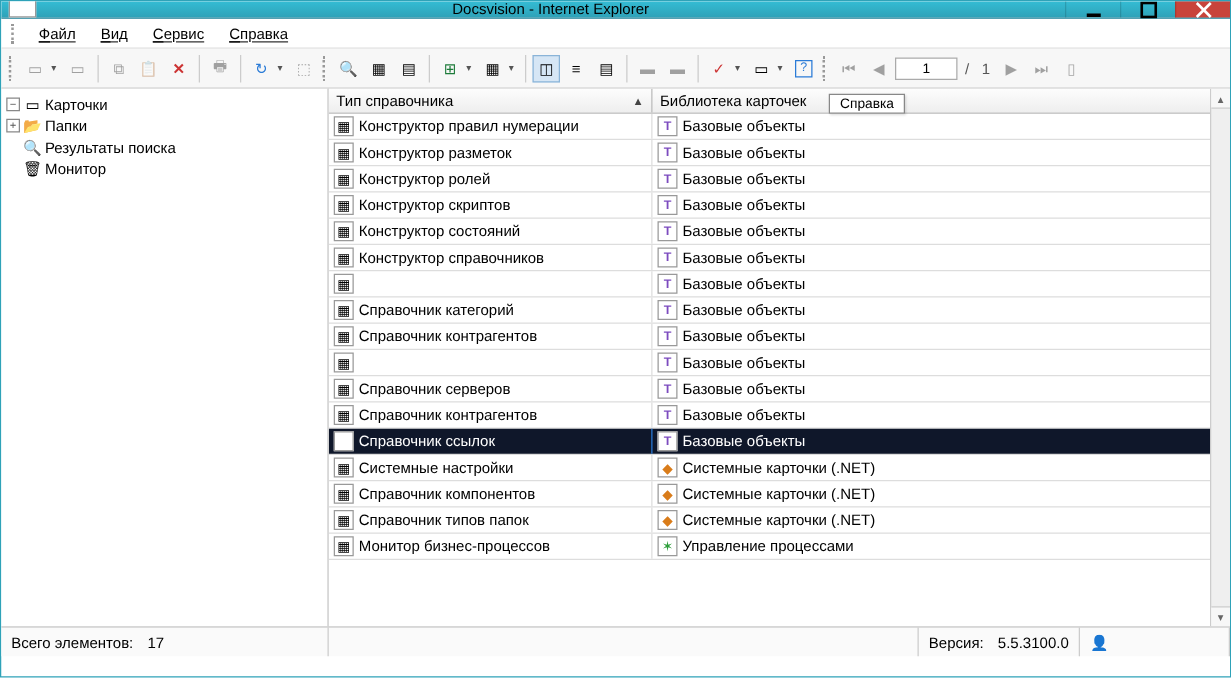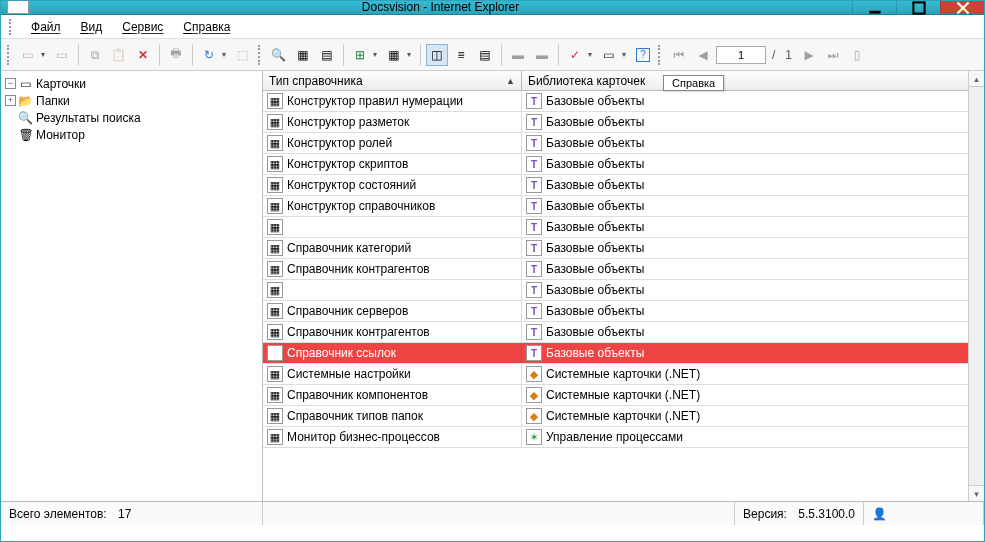--- a/index.html
+++ b/index.html
@@ -32,21 +32,21 @@
 .tree .expander.blank { border:none; }
 .tree .ticon { width:16px; height:14px; display:flex; align-items:center; justify-content:center; font-size:12px; }
 .grid { flex:1; position:relative; background:#fff; overflow:hidden;}
 .gridhead { display:flex; height:20px; border-bottom:1px solid #bbb; background:linear-gradient(#fdfdfd,#eee);}
 .gridhead .col { border-right:1px solid #bbb; display:flex; align-items:center; padding:0 6px; position:relative;}
 .gridhead .col1 { width:259px; }
 .gridhead .col2 { flex:1; }
 .gridhead .sorticon { margin-left:auto; font-size:9px; color:#444;}
 .gridbody { overflow-y:auto; height:calc(100% - 20px);}
 .row { display:flex; height:21px; align-items:center; border-bottom:1px solid #ddd; }
-.row.selected { background:#ef4444; color:#fff; }
+.row.selected { background:#0f172a; color:#fff; }
 .row.selected .cell { border-color:#2a7bd7; }
 .cell { display:flex; align-items:center; gap:4px; padding:0 4px; height:100%; }
 .cell.c1 { width:259px; border-right:1px solid #ddd;}
 .cell.c2 { flex:1; }
 .cicon { width:16px; height:16px; display:inline-flex; align-items:center; justify-content:center; font-size:11px; border:1px solid #999; background:#fff; }
 .tooltip { position:absolute; top:4px; left:400px; background:#fff; border:1px solid #888; padding:1px 8px; font-size:11px; box-shadow:1px 1px 2px rgba(0,0,0,.15); z-index:9;}
 .vscroll { position:absolute; right:0; top:0; bottom:0; width:16px; background:#efefef; border-left:1px solid #ccc;}
 .vscroll .arrow { height:16px; display:flex; align-items:center; justify-content:center; font-size:9px; color:#666; background:#f7f7f7; border-bottom:1px solid #ccc;}
 .vscroll .arrow.bot { position:absolute; bottom:0; left:0; right:0; border-top:1px solid #ccc; border-bottom:none;}
 .status { height:24px; border-top:1px solid #bbb; display:flex; align-items:center; background:#fafafa; }

